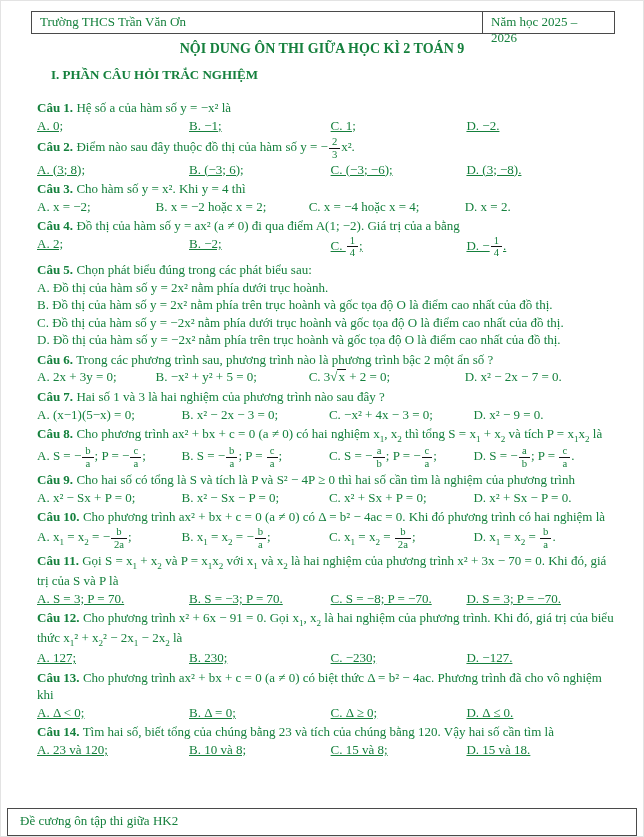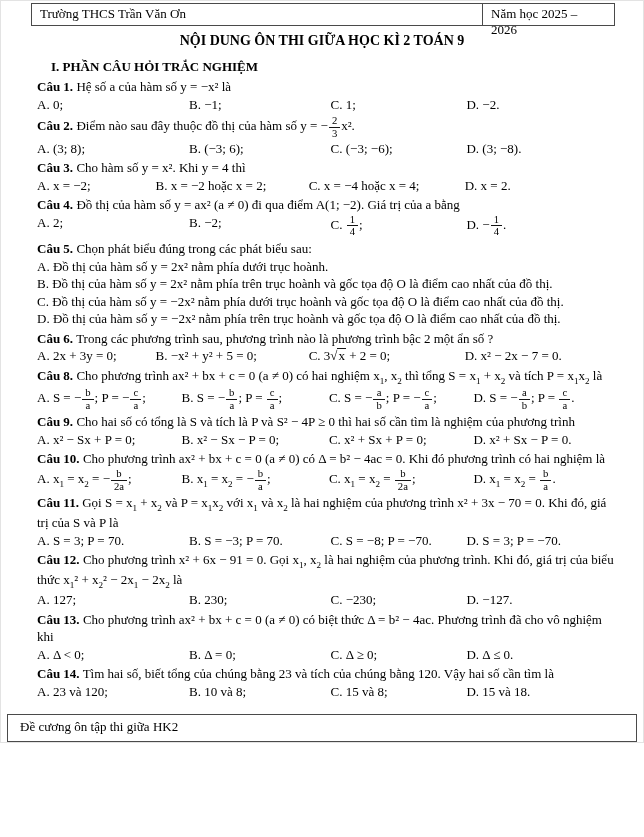--- a/index.html
+++ b/index.html
@@ -1,44 +1,44 @@
 <!DOCTYPE html>
 <html><head>
 <meta charset="utf-8">
 <style>
   * { margin:0; padding:0; box-sizing:border-box; }
   html,body { background:#ffffff; }
   .page {
-    width:644px; height:743px;
+    width:644px; height:837px;
     background:#fff;
     border:1px solid #e3e3e3;
     position:relative;
     overflow:hidden;
     font-family:"Liberation Serif","DejaVu Serif",serif;
-    color:#000000;
+    color:#15803d;
     font-size:13px;
-    padding:2px 30px 40px 30px;
+    padding:10px 30px 40px 30px;
   }
   
   .hdr { display:flex; width:584px; }
   .hdr-cell { border:1px solid #4a4a4a; padding:2px 8px; height:23px; font-size:13px; }
   .hdr-cell.left  { width:452px; }
   .hdr-cell.right { width:132px; border-left:none; }
   
   .title   { text-align:center; font-weight:bold; font-size:14px; margin-top:7px; }
   .section { font-weight:bold; font-size:13px; margin-top:10px; margin-left:20px; }
   
-  .qwrap { margin-top:3px; margin-left:6px; width:578px; }
+  .qwrap { margin-top:16px; margin-left:6px; width:578px; }
   .q { margin-bottom:2px; }
   .stem { line-height:1.35; }
   .qlabel { font-weight:bold; }
   .opts { line-height:1.35; }
   .opts.grid { display:grid; }
   .opts.grid .opt { white-space:nowrap; }
-  .g-std  { grid-template-columns:26.3% 24.5% 23.5% auto; }
+  .g-std  { grid-template-columns:26.3% 24.5% 23.5% auto;text-decoration:underline; }
   .g-mid  { grid-template-columns:25% 25.5% 25% auto; }
   .g-wide { grid-template-columns:20.5% 26.5% 27% auto; }
   .opts.stack .opt { display:block; white-space:nowrap; }
   
   sub { font-size:0.7em; }
   .frac {
     display:inline-flex; flex-direction:column; vertical-align:middle;
     text-align:center; font-size:0.82em; line-height:1.1; margin:0 1px;
   }
   .frac .fn { border-bottom:1px solid #141414; padding:0 3px; }
@@ -146,20 +146,32 @@
         <span>Trong các phương trình sau, phương trình nào là phương trình bậc 2 một ẩn số ?</span>
       </div>
       <div class="opts grid g-wide">
         <span class="opt">A. 2x + 3y = 0;</span>
         <span class="opt">B. −x² + y² + 5 = 0;</span>
         <span class="opt">C. 3<span class="sqrt">√<span class="rad">x</span></span> + 2 = 0;</span>
         <span class="opt">D. x² − 2x − 7 = 0.</span>
       </div>
     </div>
 
+    <div class="q">
+      <div class="stem">
+        <span class="qlabel">Câu 7.</span>
+        <span>Hai số 1 và 3 là hai nghiệm của phương trình nào sau đây ?</span>
+      </div>
+      <div class="opts grid g-mid">
+        <span class="opt">A. (x−1)(5−x) = 0;</span>
+        <span class="opt">B. x² − 2x − 3 = 0;</span>
+        <span class="opt">C. −x² + 4x − 3 = 0;</span>
+        <span class="opt">D. x² − 9 = 0.</span>
+      </div>
+    </div>
 
     <div class="q">
       <div class="stem">
         <span class="qlabel">Câu 8.</span>
         <span>Cho phương trình ax² + bx + c = 0 (a ≠ 0) có hai nghiệm x<sub>1</sub>, x<sub>2</sub> thì tổng S = x<sub>1</sub> + x<sub>2</sub> và tích P = x<sub>1</sub>x<sub>2</sub> là</span>
       </div>
       <div class="opts grid g-mid">
         <span class="opt">A. S = −<span class="frac">
               <span class="fn">b</span>
               <span class="fd">a</span>

